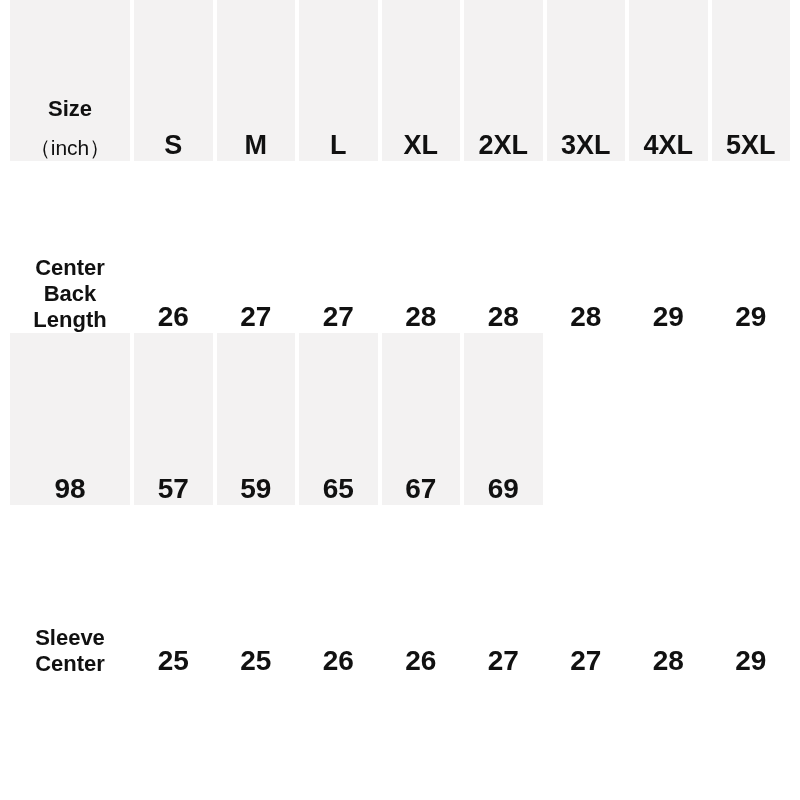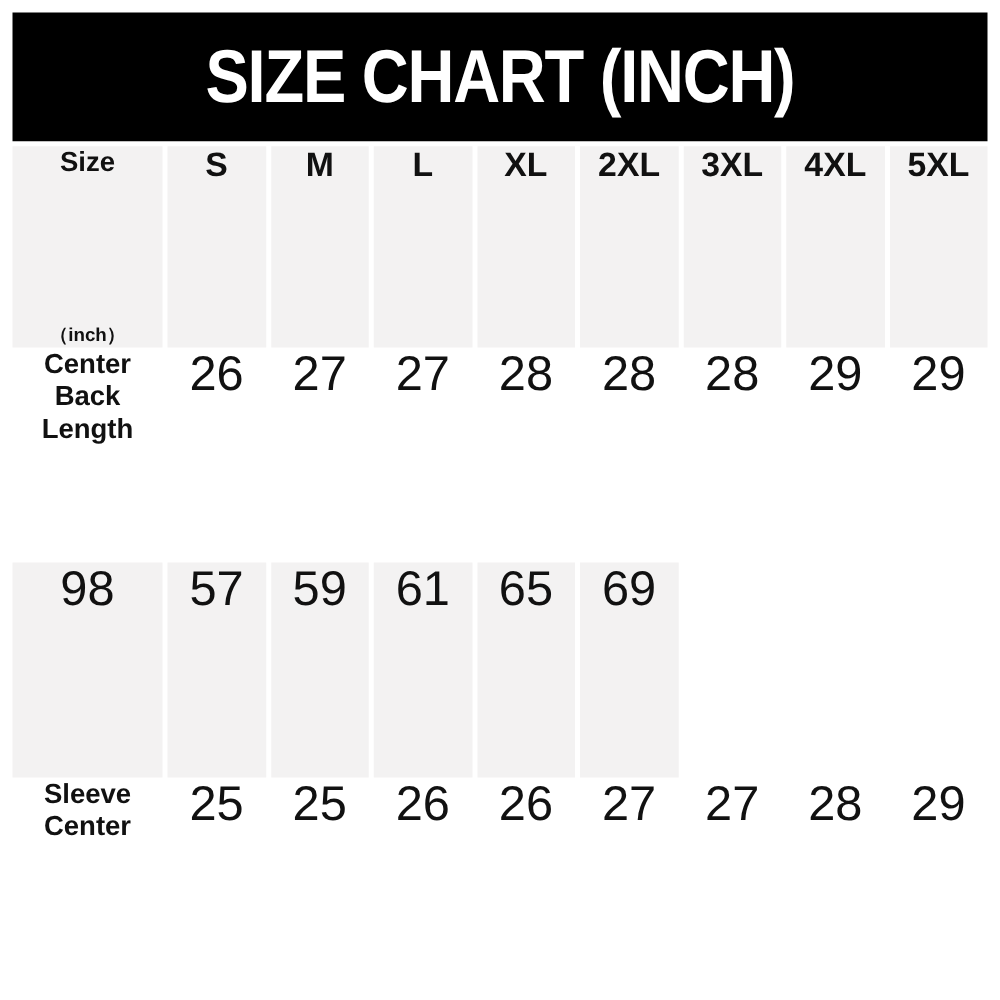--- a/index.html
+++ b/index.html
@@ -36,53 +36,50 @@
     display: grid;
     grid-template-columns: 120px repeat(8, 1fr);
     column-gap: 4px;
   }
   .row.header-row { height: 161px; }
   .row.data-row { height: 172px; }
   .cell {
     display: flex;
     flex-direction: column;
     align-items: center;
-    justify-content: space-between;
+    justify-content: flex-end;
     text-align: center;
     background: transparent;
     gap: 14px;
   }
   .shade .cell { background: #f3f2f2; }
   .col-head {
     font-size: 27px;
     font-weight: 700;
   }
   .label-cell {
     font-size: 22px;
     font-weight: 700;
     line-height: 1.18;
     padding: 0 8px;
   }
   .label-cell .sub {
-    font-size: 15px;
-    font-weight: 700;
+    font-size: 21px;
+    font-weight: 400;
   }
   .value {
-    font-size: 39px;
-    font-weight: 400;
+    font-size: 28px;
+    font-weight: 700;
   }
 </style>
 </head>
 <body>
 
 <div class="page">
 
-  <div class="banner">
-    <h1>SIZE CHART (INCH)</h1>
-  </div>
 
   <div class="size-table">
 
     <div class="row header-row shade">
       <div class="cell label-cell">
         <span>Size</span>
         <span class="sub">（inch）</span>
       </div>
       <div class="cell col-head">S</div>
       <div class="cell col-head">M</div>
@@ -103,22 +100,22 @@
       <div class="cell value">28</div>
       <div class="cell value">28</div>
       <div class="cell value">29</div>
       <div class="cell value">29</div>
     </div>
 
     <div class="row data-row shade">
       <div class="cell value">98</div>
       <div class="cell value">57</div>
       <div class="cell value">59</div>
-      <div class="cell value">61</div>
       <div class="cell value">65</div>
+      <div class="cell value">67</div>
       <div class="cell value">69</div>
     </div>
 
     <div class="row data-row">
       <div class="cell label-cell">Sleeve Center</div>
       <div class="cell value">25</div>
       <div class="cell value">25</div>
       <div class="cell value">26</div>
       <div class="cell value">26</div>
       <div class="cell value">27</div>

